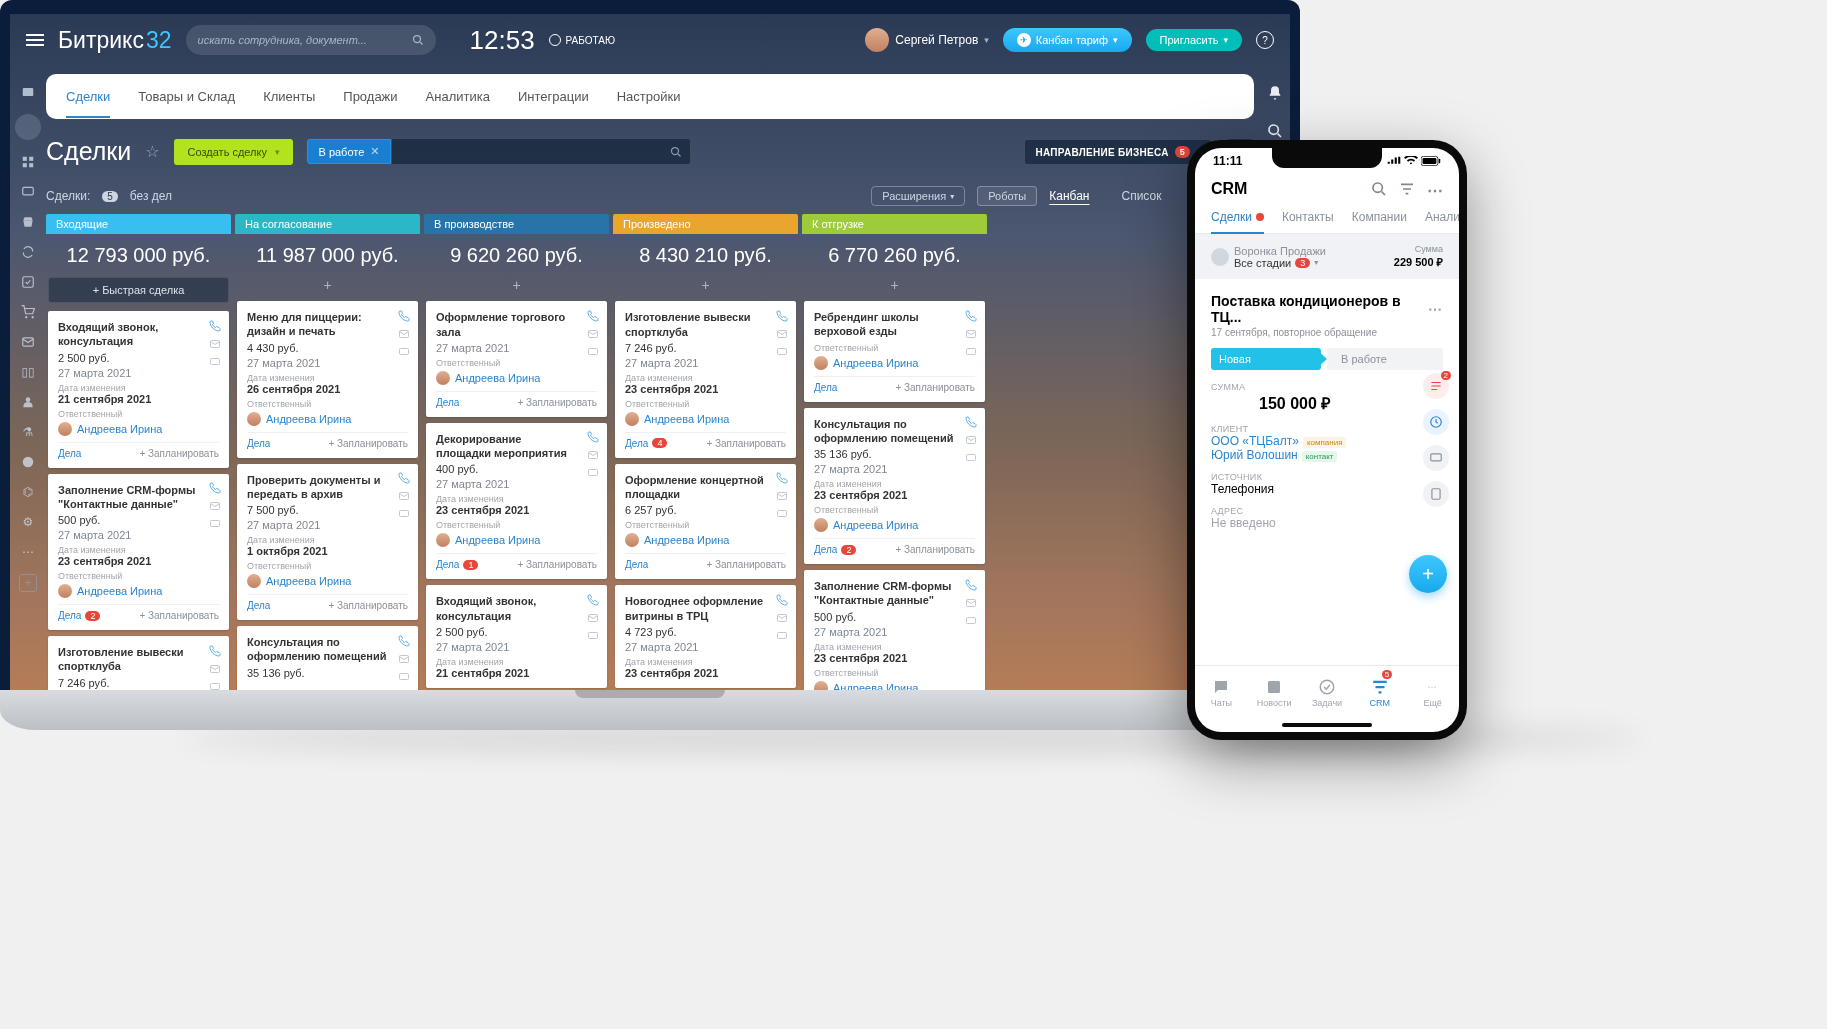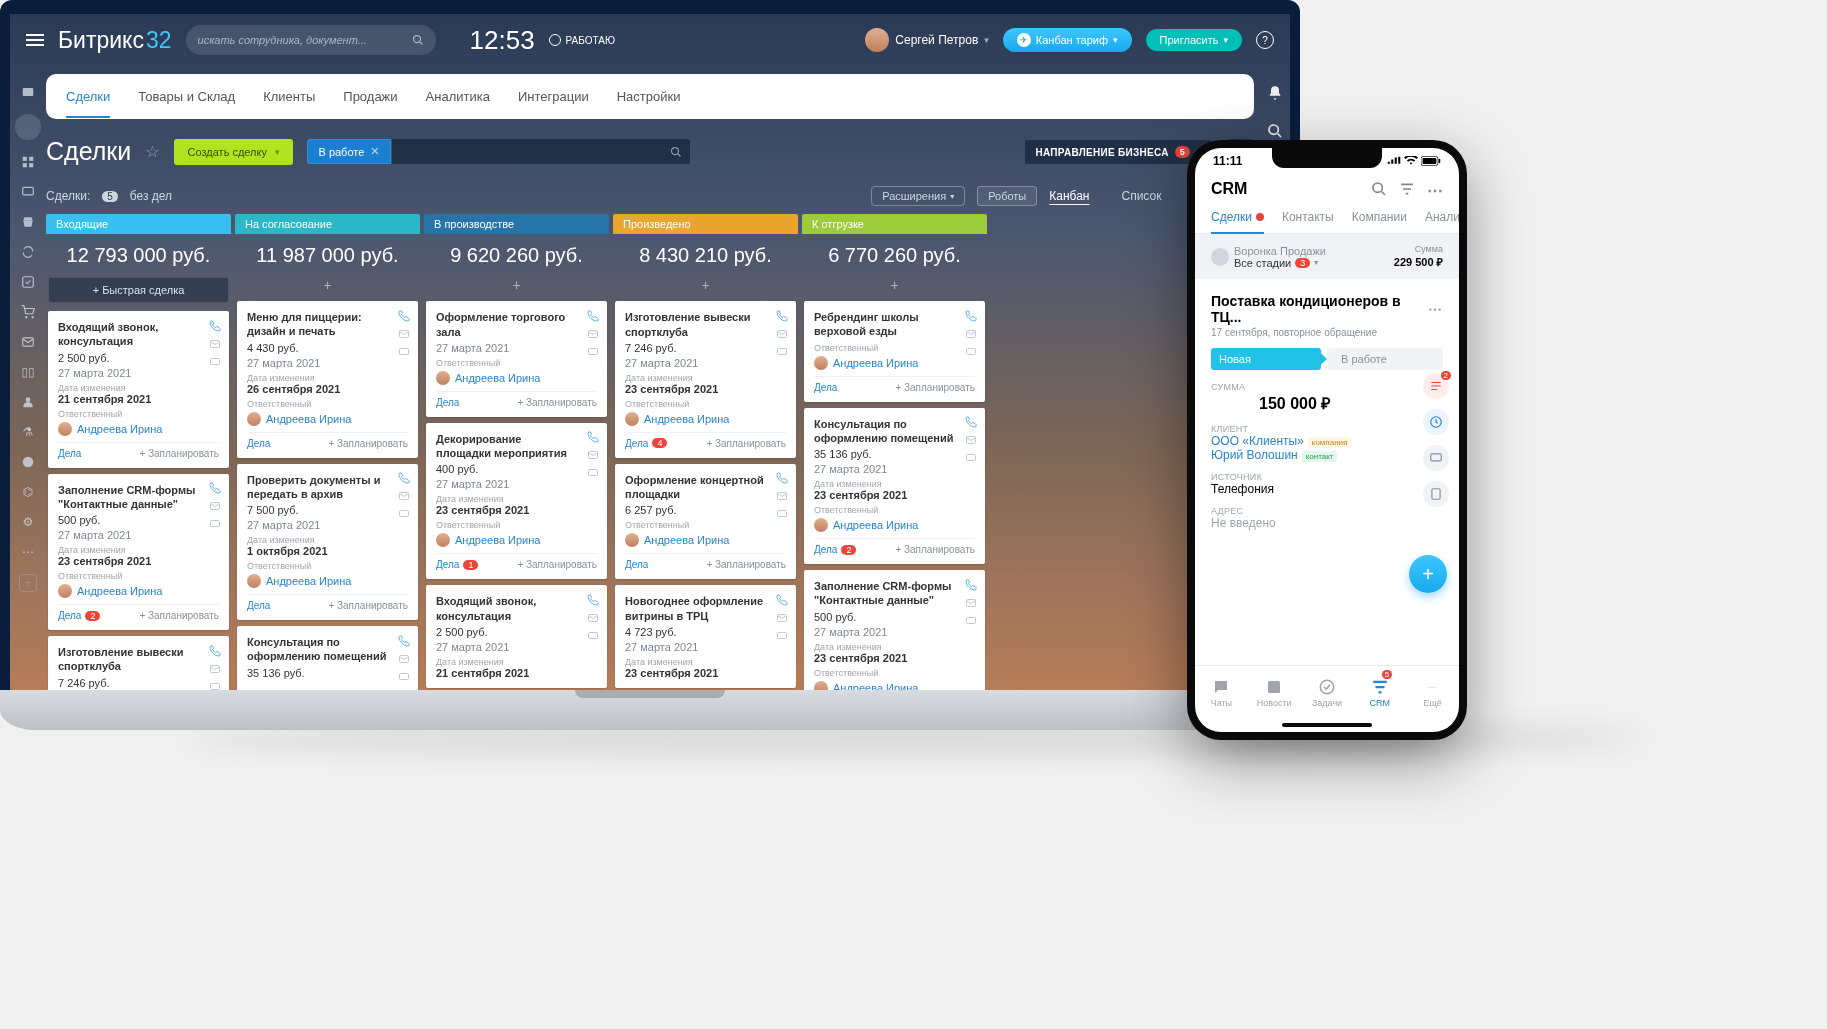--- a/index.html
+++ b/index.html
@@ -898,21 +898,21 @@
         <span style="color:#a0a5ad;letter-spacing:1px">⋯</span>
       </div>
       <div class="ph-deal-sub">17 сентября, повторное обращение</div>
       <div class="ph-stage-row">
         <div class="stage active-s">Новая</div>
         <div class="stage inactive-s">В работе</div>
       </div>
       <div class="ph-field-lbl">СУММА</div>
       <div class="ph-field-val">150 000 ₽</div>
       <div class="ph-field-lbl">КЛИЕНТ</div>
-      <div><span class="ph-link">ООО «Клиенты»</span><span class="ph-tag">компания</span></div>
+      <div><span class="ph-link">ООО «ТЦБалт»</span><span class="ph-tag">компания</span></div>
       <div><span class="ph-link">Юрий Волошин</span><span class="ph-tag green">контакт</span></div>
       <div class="ph-field-lbl">ИСТОЧНИК</div>
       <div>Телефония</div>
       <div class="ph-field-lbl">АДРЕС</div>
       <div style="color:#a0a5ad">Не введено</div>
 
 
       <div class="ph-rail">
         <div class="ri active" style="color:#e8463a">
           <svg width="14" height="14" viewBox="0 0 24 24" fill="none" stroke="currentColor" stroke-width="2">

